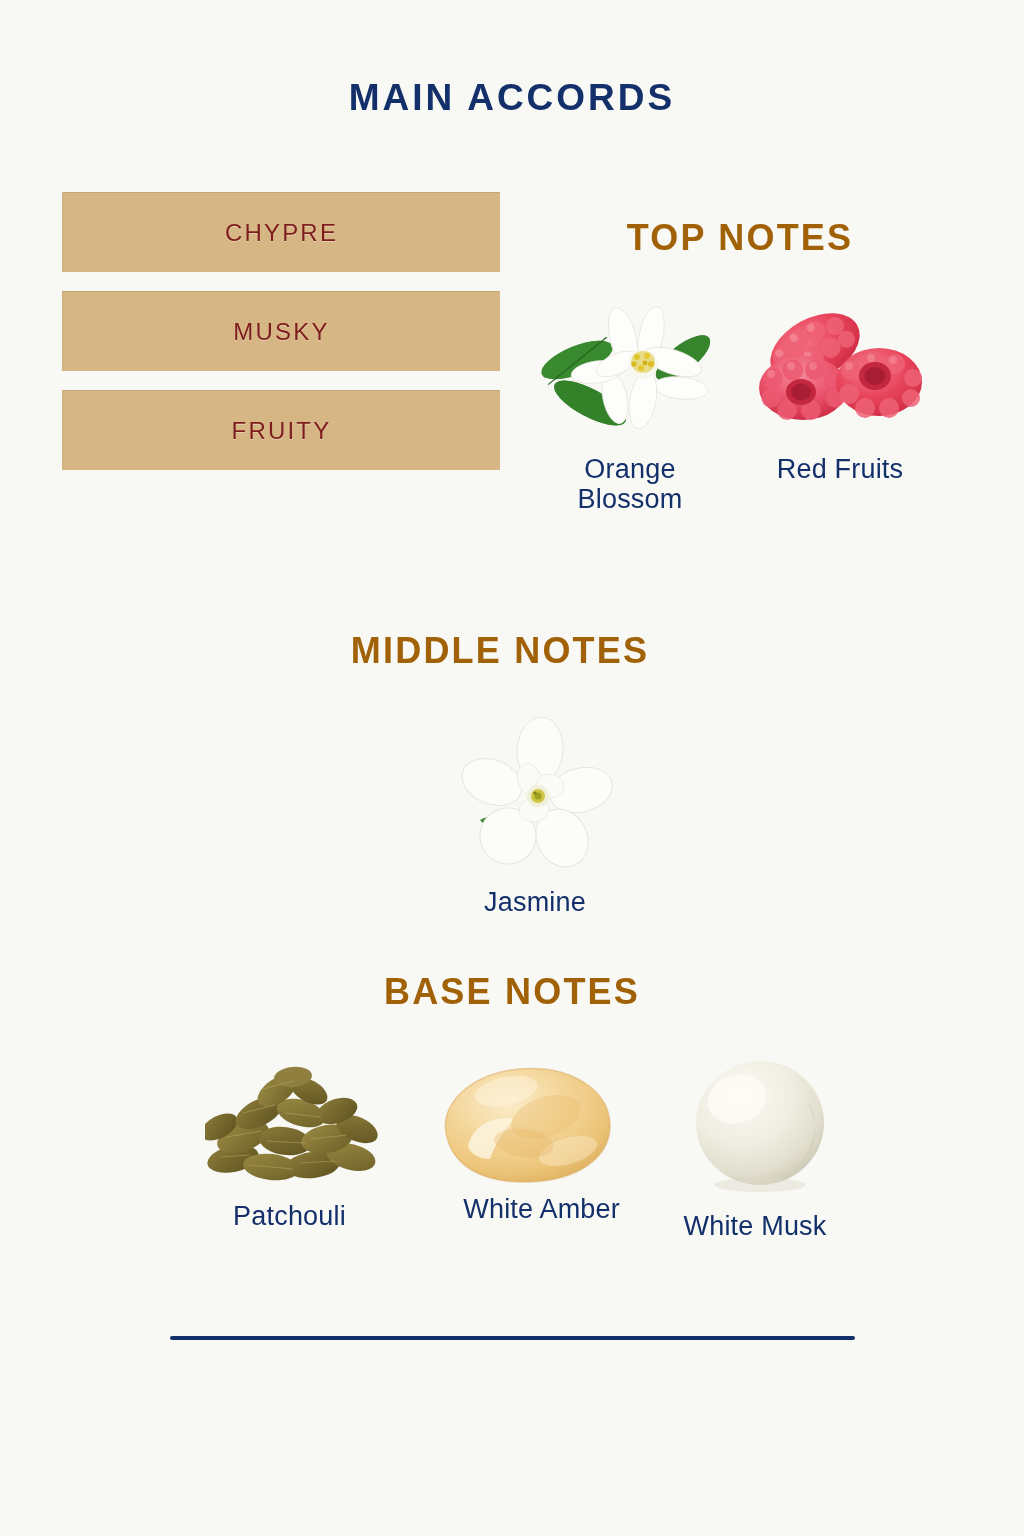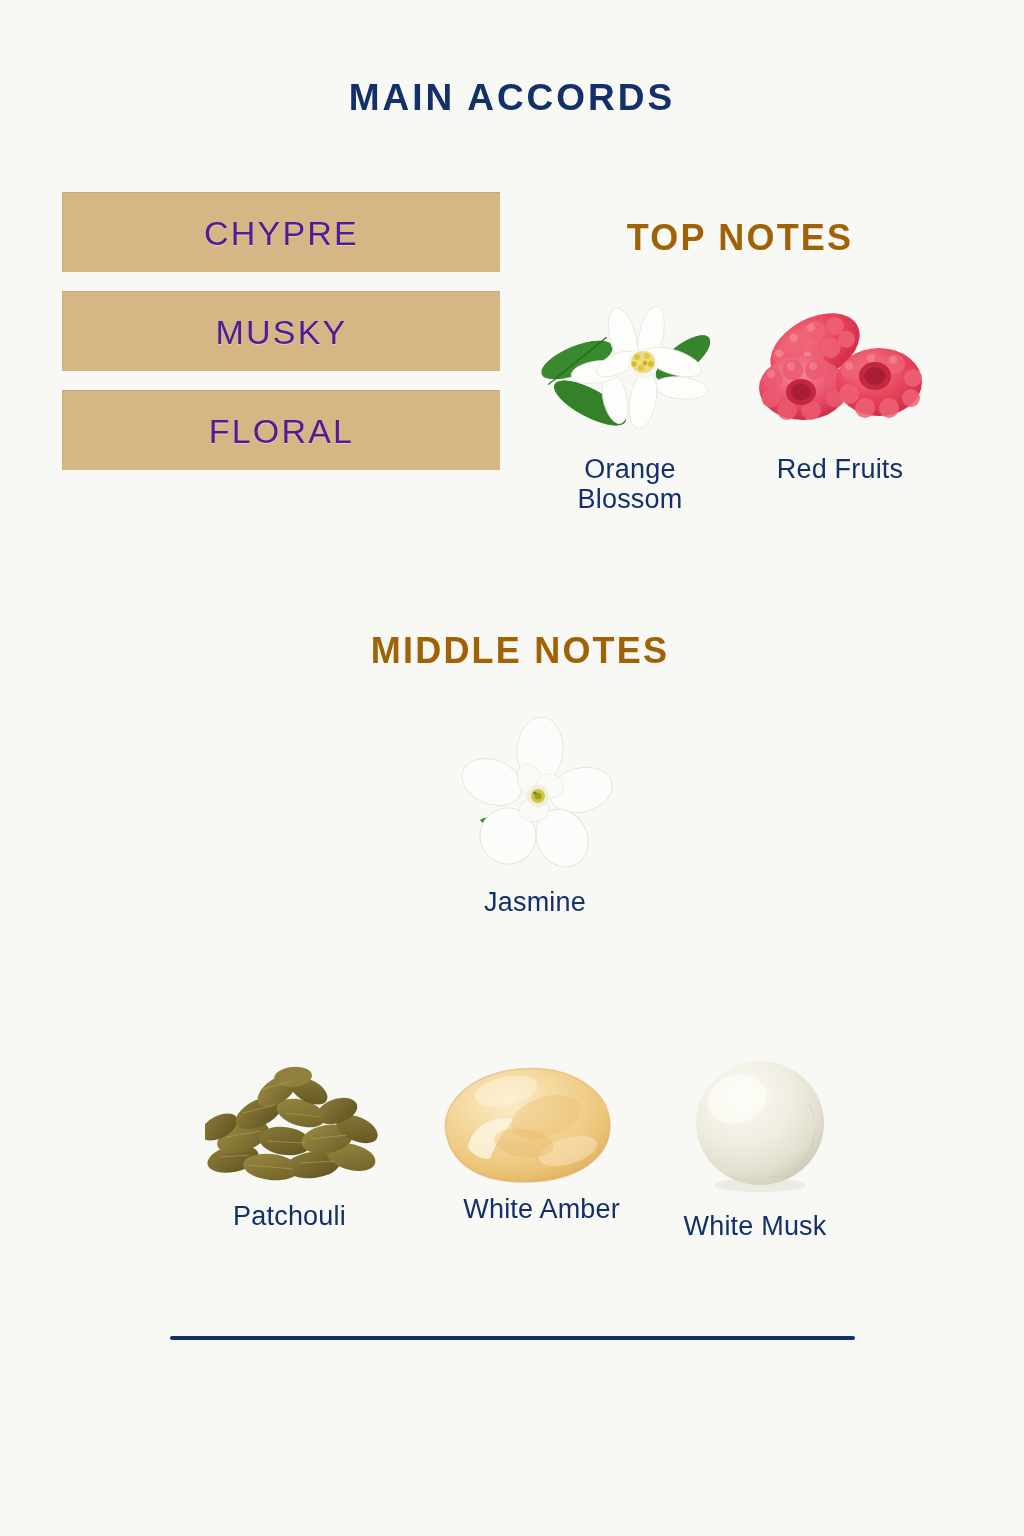--- a/index.html
+++ b/index.html
@@ -39,21 +39,21 @@
   .section-title {
     position: absolute;
     font-size: 36px;
     font-weight: 700;
     letter-spacing: 2.2px;
     color: #a16207;
     line-height: 1;
     text-align: center;
   }
   .section-title.top-notes   { left: 530px; top: 220px; width: 420px; }
-  .section-title.middle-notes{ left: 220px; top: 633px; width: 600px; text-align: center; }
+  .section-title.middle-notes{ left: 200px; top: 633px; width: 600px; text-align: center; }
   .section-title.base-notes  { left: 212px; top: 974px; width: 600px; }
 
   
   .accords {
     position: absolute;
     left: 62px;
     top: 192px;
     width: 438px;
   }
   .accord-bar {
@@ -64,24 +64,24 @@
     background: #d6b684;
     border-top: 1px solid #c5a877;
     border-left: 1px solid #cdb07e;
     box-sizing: border-box;
     display: flex;
     align-items: center;
     justify-content: center;
   }
   .accord-bar:last-child { margin-bottom: 0; }
   .accord-label {
-    font-size: 34px;
+    font-size: 24px;
     font-weight: 400;
     letter-spacing: 2.2px;
-    color: #4c1d95;
+    color: #7f1d1d;
     line-height: 1;
     text-shadow: 0 1px 0 rgba(255,255,255,0.35);
   }
 
   
   .note-item { position: absolute; text-align: center; }
   .note-art  { position: relative; margin: 0 auto; }
   .note-label {
     font-size: 27px;
     font-weight: 400;
@@ -130,21 +130,21 @@
 
     <div class="accord-bar">
       <span class="accord-label">CHYPRE</span>
     </div>
 
     <div class="accord-bar">
       <span class="accord-label">MUSKY</span>
     </div>
 
     <div class="accord-bar">
-      <span class="accord-label">FLORAL</span>
+      <span class="accord-label">FRUITY</span>
     </div>
 
 
   </div>
 
   <div class="section-title top-notes">TOP NOTES</div>
 
   <div class="note-item" style="left:745px; top:300px; width:190px;">
     <div class="note-art rasp-art">
       <svg viewBox="0 0 190 140" width="190" height="140">
@@ -292,20 +292,21 @@
 
         <circle cx="88" cy="84" r="11" fill="#f2efd8"></circle>
         <circle cx="88" cy="84" r="7" fill="#cfc646"></circle>
         <circle cx="88" cy="84" r="3.6" fill="#9fa01f"></circle>
         <circle cx="85" cy="81" r="1.6" fill="#7c8016"></circle>
       </svg>
     </div>
     <div class="note-label" style="margin-top:10px;">Jasmine</div>
   </div>
 
+  <div class="section-title base-notes">BASE NOTES</div>
 
   <div class="note-item" style="left:202px; top:1055px; width:175px;">
     <div class="note-art patch-art">
       <svg viewBox="0 0 175 130" width="175" height="130">
         <defs>
           <linearGradient id="lf1" x1="0" y1="0" x2="1" y2="1">
             <stop offset="0%" stop-color="#9a8a44"></stop>
               <stop offset="100%" stop-color="#6d6027"></stop>
           </linearGradient>
           <linearGradient id="lf2" x1="0" y1="0" x2="1" y2="1">

